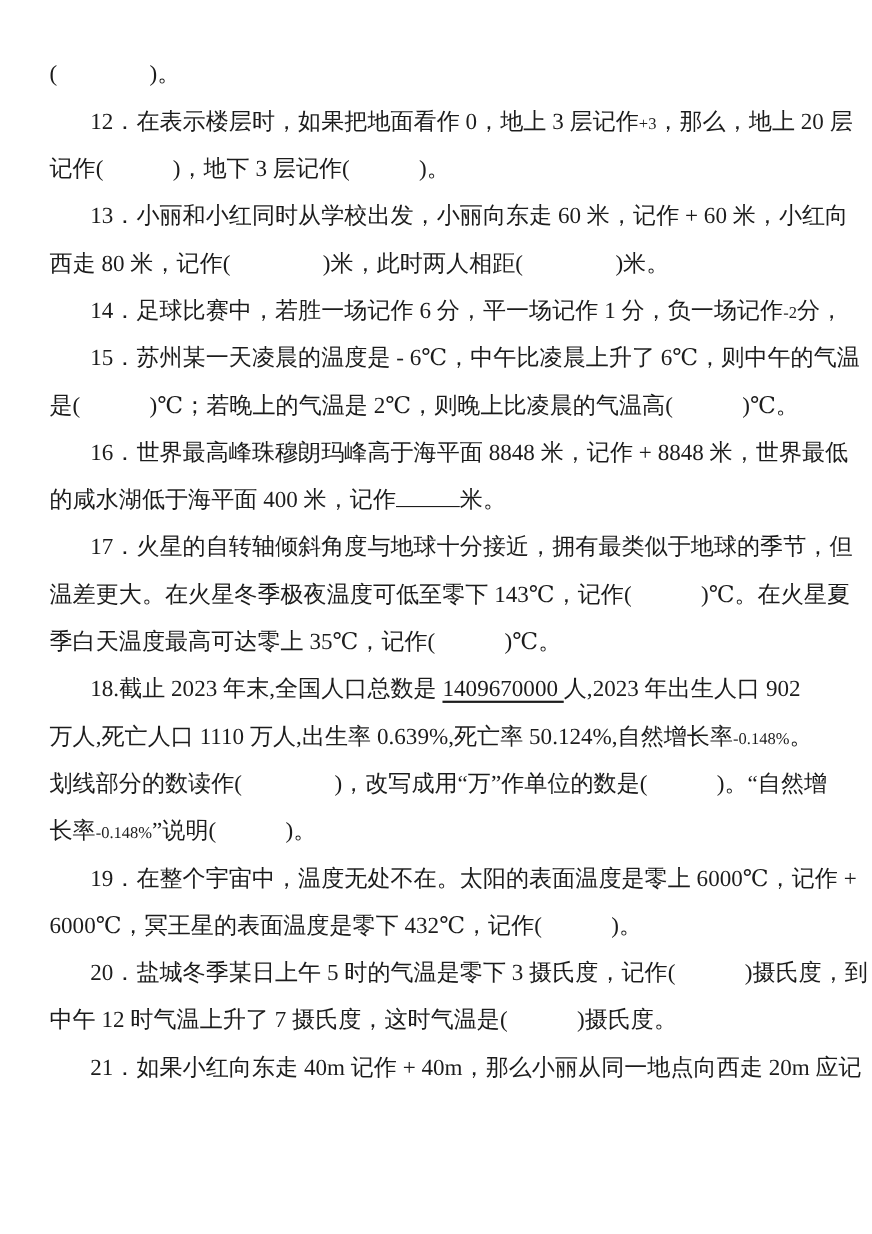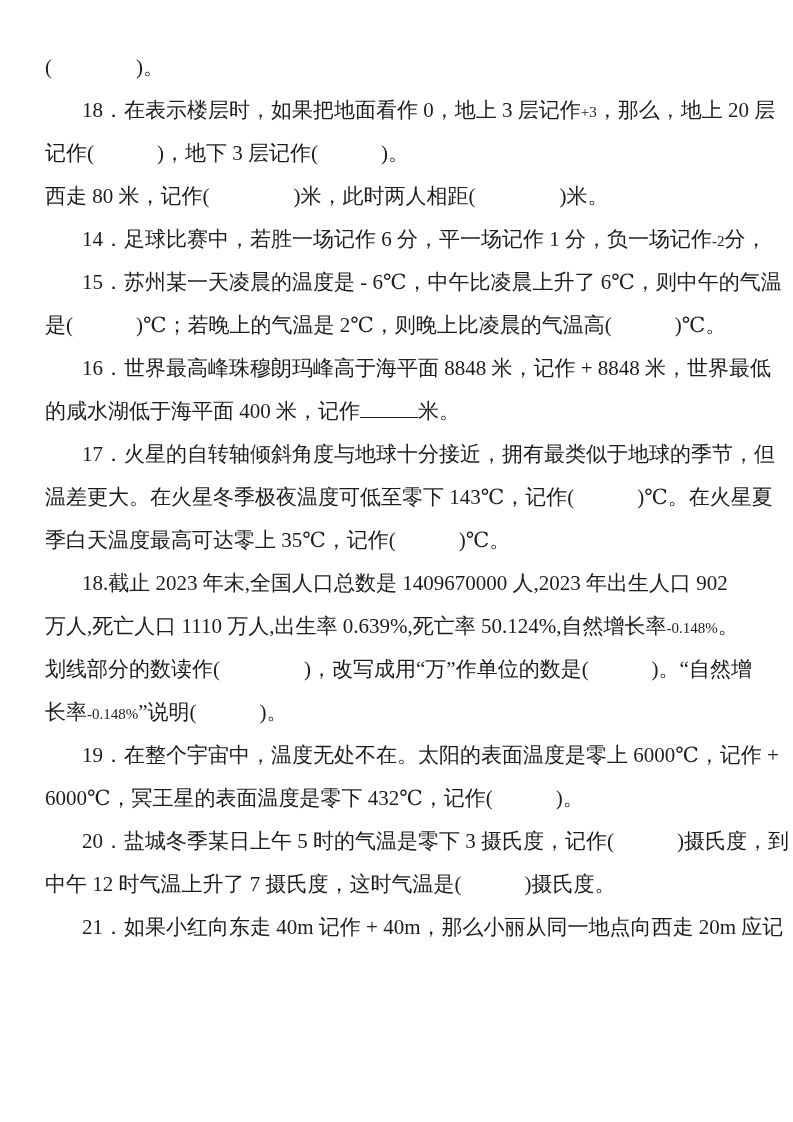--- a/index.html
+++ b/index.html
@@ -24,41 +24,43 @@
     line-height: 43px;
     white-space: nowrap;
   }
   .line.indent {
     text-indent: 37px;
   }
   .seg-small {
     font-size: 15px;
   }
   .seg-underline {
+    text-decoration: underline;
     text-underline-offset: 4px;
   }
   .blank {
     display: inline-block;
     width: 58px;
     height: 21px;
     border-bottom: 1.5px solid #1c1c1c;
     vertical-align: baseline;
   }
 </style>
 </head>
 <body>
 
 <div class="page">
 
   <div class="line"><span>(　　　　)。</span></div>
 
-  <div class="line indent"><span>18．在表示楼层时，如果把地面看作 0，地上 3 层记作</span><span class="seg-small">+3</span><span>，那么，地上 20 层</span></div>
+  <div class="line indent"><span>12．在表示楼层时，如果把地面看作 0，地上 3 层记作</span><span class="seg-small">+3</span><span>，那么，地上 20 层</span></div>
 
   <div class="line"><span>记作(　　　)，地下 3 层记作(　　　)。</span></div>
 
+  <div class="line indent"><span>13．小丽和小红同时从学校出发，小丽向东走 60 米，记作 + 60 米，小红向</span></div>
 
   <div class="line"><span>西走 80 米，记作(　　　　)米，此时两人相距(　　　　)米。</span></div>
 
   <div class="line indent"><span>14．足球比赛中，若胜一场记作 6 分，平一场记作 1 分，负一场记作</span><span class="seg-small">-2</span><span>分，</span></div>
 
 
   <div class="line indent"><span>15．苏州某一天凌晨的温度是 - 6℃，中午比凌晨上升了 6℃，则中午的气温</span></div>
 
   <div class="line"><span>是(　　　)℃；若晚上的气温是 2℃，则晚上比凌晨的气温高(　　　)℃。</span></div>
 

